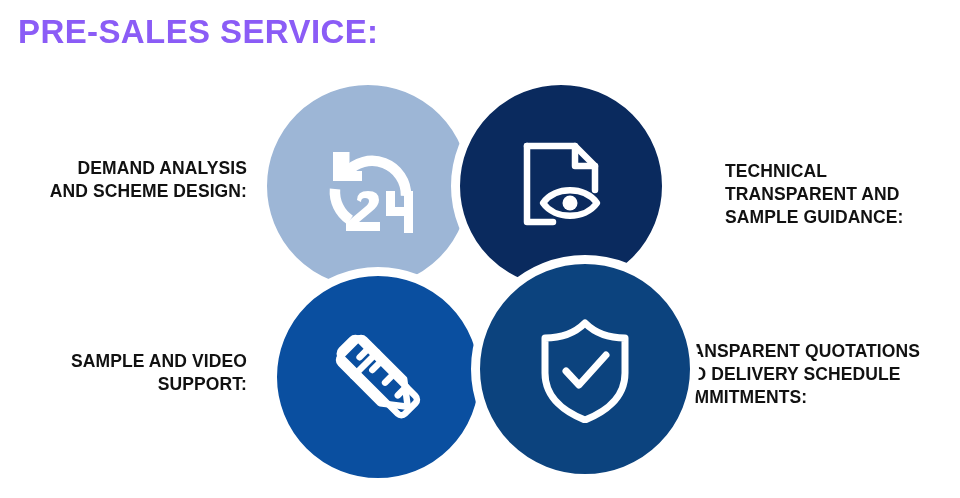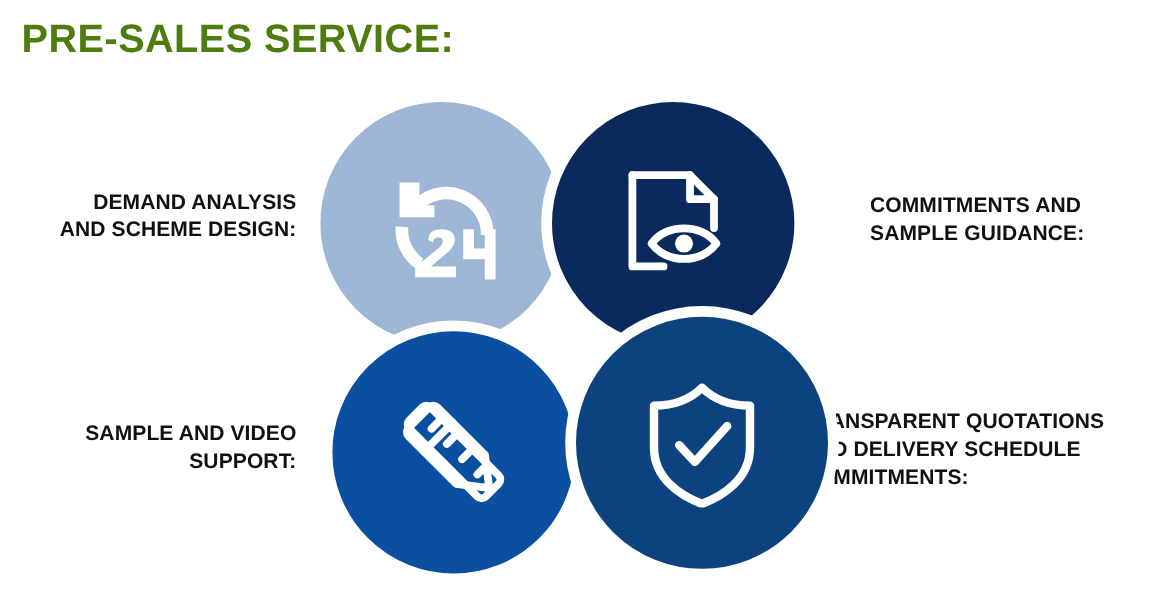--- a/index.html
+++ b/index.html
@@ -15,21 +15,21 @@
     position: relative;
   }
 
   #page-title {
     position: absolute;
     left: 18px;
     top: 13px;
     font-size: 33px;
     font-weight: bold;
     letter-spacing: 0.4px;
-    color: #4d7c0f;
+    color: #8b5cf6;
     white-space: nowrap;
   }
 
   
   #cluster {
     position: absolute;
     left: 255px;
     top: 73px;
     width: 430px;
     height: 420px;
@@ -162,21 +162,22 @@
   <span>DEMAND ANALYSIS</span>
   <span>AND SCHEME DESIGN:</span>
 </div>
 
 <div class="label label-left" id="label-sample">
   <span>SAMPLE AND VIDEO</span>
   <span>SUPPORT:</span>
 </div>
 
 <div class="label label-right" id="label-technical">
-  <span>COMMITMENTS AND</span>
+  <span>TECHNICAL</span>
+  <span>TRANSPARENT AND</span>
   <span>SAMPLE GUIDANCE:</span>
 </div>
 
 <div class="label label-right" id="label-transparent">
   <span>TRANSPARENT QUOTATIONS</span>
   <span>AND DELIVERY SCHEDULE</span>
   <span>COMMITMENTS:</span>
 </div>
 
 </body></html>

